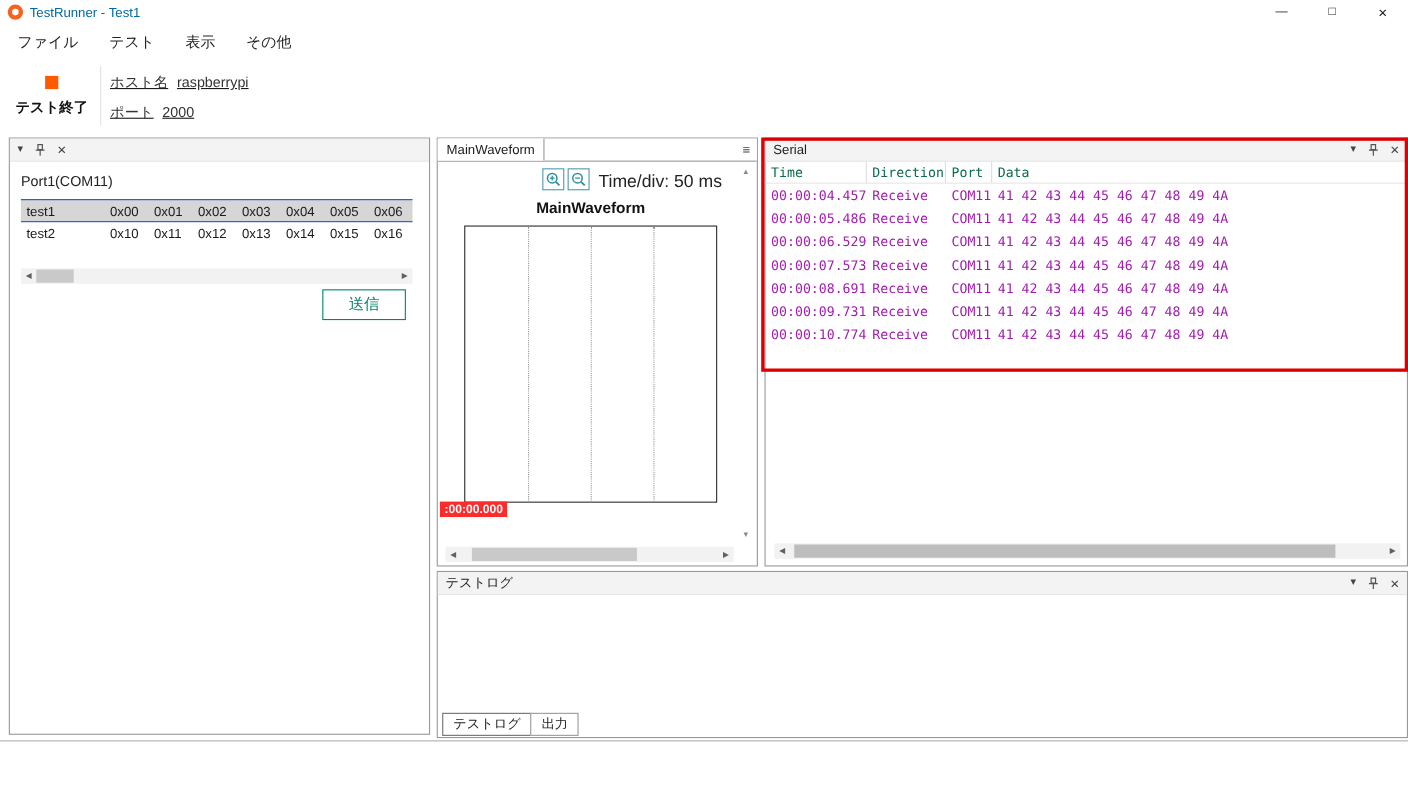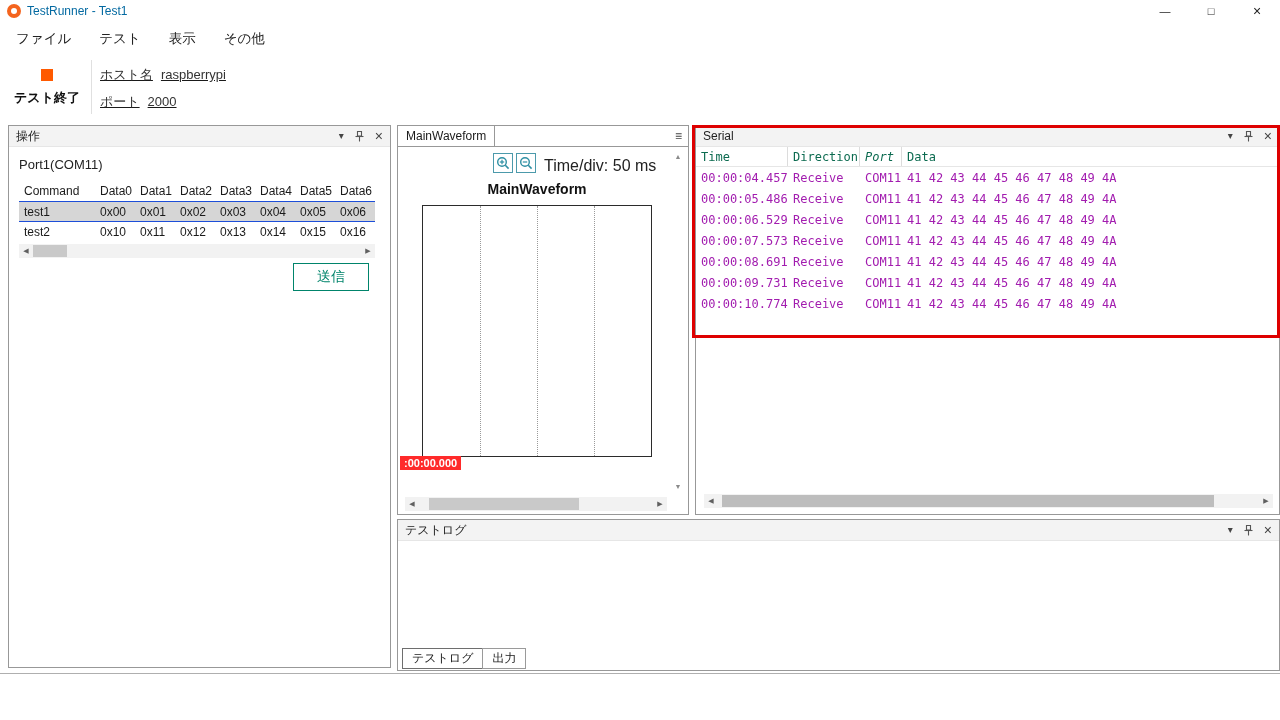--- a/index.html
+++ b/index.html
@@ -85,21 +85,21 @@
   #wf-vup { right:3px; top:27px; } #wf-vdown { right:3px; top:357px; }
   #wf-hscroll { left:7px; top:371px; width:262px; }
   #wf-hscroll .hs-thumb { left:10px; width:150px; }
 
   
   #serial-panel { left:695px; top:125px; width:585px; height:390px; }
   .serial-hdr-row { position:absolute; left:0; top:21px; right:0; height:20px; display:flex;
                     font-family:"DejaVu Sans Mono",monospace; font-size:12px; color:#0C6B50;
                     border-bottom:1px solid #E6E6E6; }
   .sh-cell { height:100%; display:flex; align-items:center; padding-left:5px; border-right:1px solid #DCDCDC; white-space:nowrap; }
-  .sh-time { width:92px; } .sh-dir { width:72px; } .sh-port { width:42px;font-style:italic; } .sh-data { flex:1; border-right:none; }
+  .sh-time { width:92px; } .sh-dir { width:72px; } .sh-port { width:42px; } .sh-data { flex:1; border-right:none; }
   .serial-rows { position:absolute; left:0; top:41px; right:0; }
   .serial-row { display:flex; height:21px; align-items:center;
                 font-family:"DejaVu Sans Mono",monospace; font-size:12px; color:#a21caf; }
   .sr-cell { padding-left:5px; white-space:nowrap; overflow:hidden; }
   .sr-time { width:92px; } .sr-dir { width:72px; } .sr-port { width:42px; } .sr-data { flex:1; }
   #serial-hscroll { left:8px; top:368px; width:569px; }
   #serial-hscroll .hs-thumb { left:4px; width:492px; background:#BDBDBD; }
 
   
   .annotation { position:absolute; left:692px; top:125px; width:588px; height:213px;
@@ -149,46 +149,35 @@
       </div>
       <div class="conn-row">
         <span>ポート</span>
         <span>2000</span>
       </div>
     </div>
   </div>
 
   <div class="panel" id="op-panel">
     <div class="panel-header">
-      <div class="ph-title">操作</div>
       <div class="ph-icons">
         <span class="ph-icon">▾</span>
         <svg class="ph-icon" width="11" height="13" viewBox="0 0 11 13">
             <g fill="none" stroke="#555" stroke-width="1.1">
               <path d="M3.5 1.5 h4 v4.5 h-4 z"></path>
               <line x1="1.5" y1="6.5" x2="9.5" y2="6.5"></line>
               <line x1="5.5" y1="6.5" x2="5.5" y2="11.5"></line>
             </g>
           </svg>
         <span class="ph-icon ph-close">×</span>
       </div>
     </div>
     <div class="op-group-title">Port1(COM11)</div>
 
     <div class="cmd-table">
-      <div class="cmd-row hdr">
-        <div class="cmd-cell cc0">Command</div>
-        <div class="cmd-cell ccn">Data0</div>
-        <div class="cmd-cell ccn">Data1</div>
-        <div class="cmd-cell ccn">Data2</div>
-        <div class="cmd-cell ccn">Data3</div>
-        <div class="cmd-cell ccn">Data4</div>
-        <div class="cmd-cell ccn">Data5</div>
-        <div class="cmd-cell ccn">Data6</div>
-      </div>
       <div class="cmd-row data selected">
         <div class="cmd-cell cc0">test1</div>
         <div class="cmd-cell ccn">0x00</div>
         <div class="cmd-cell ccn">0x01</div>
         <div class="cmd-cell ccn">0x02</div>
         <div class="cmd-cell ccn">0x03</div>
         <div class="cmd-cell ccn">0x04</div>
         <div class="cmd-cell ccn">0x05</div>
         <div class="cmd-cell ccn">0x06</div>
       </div>

